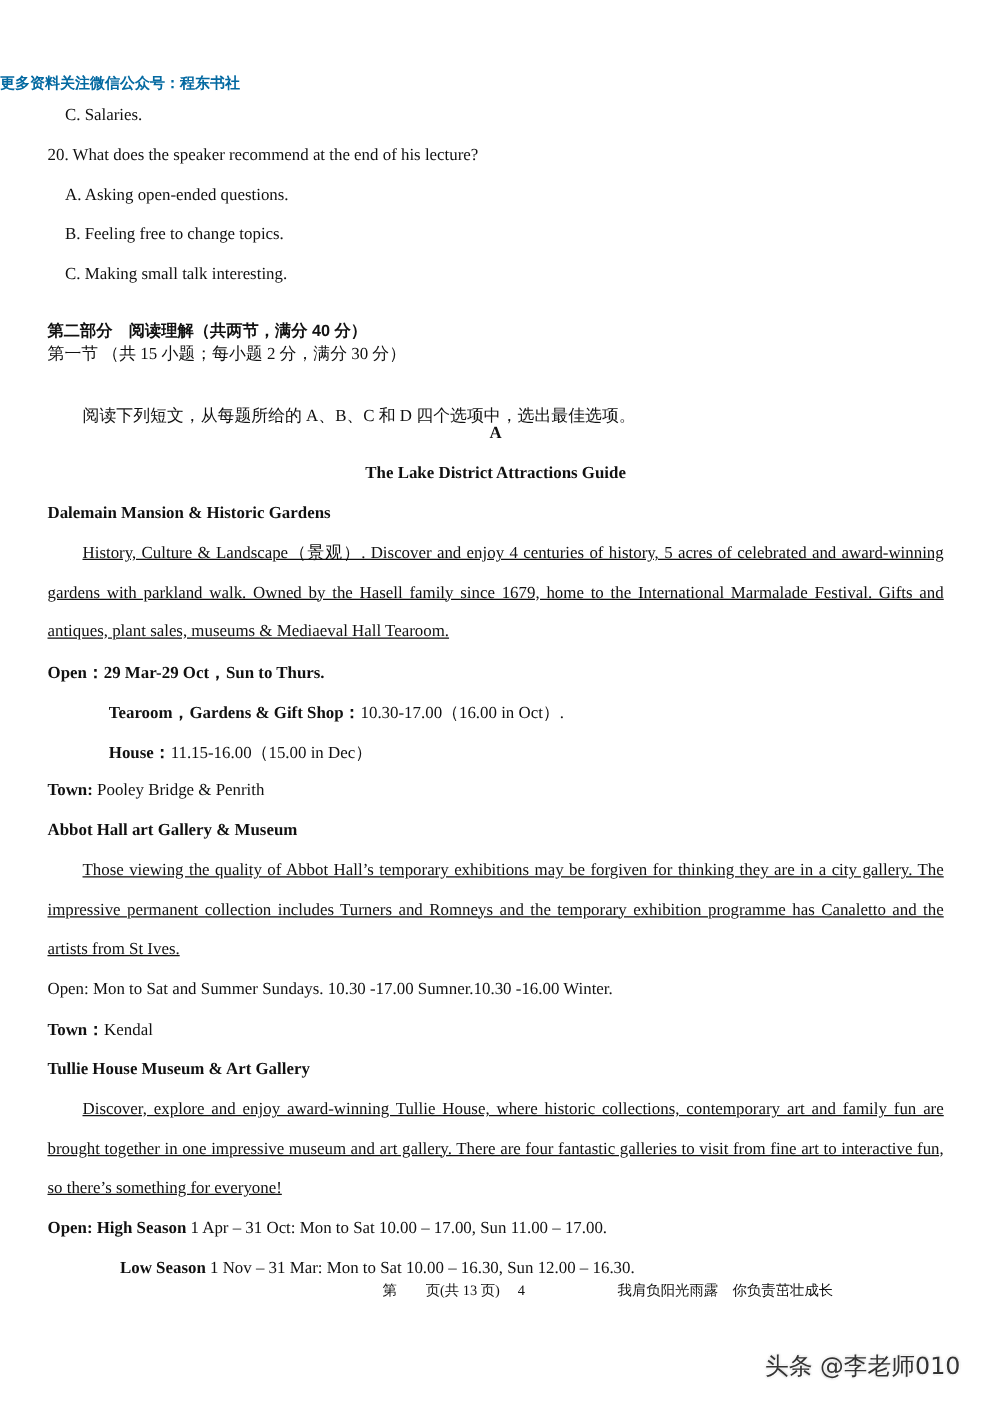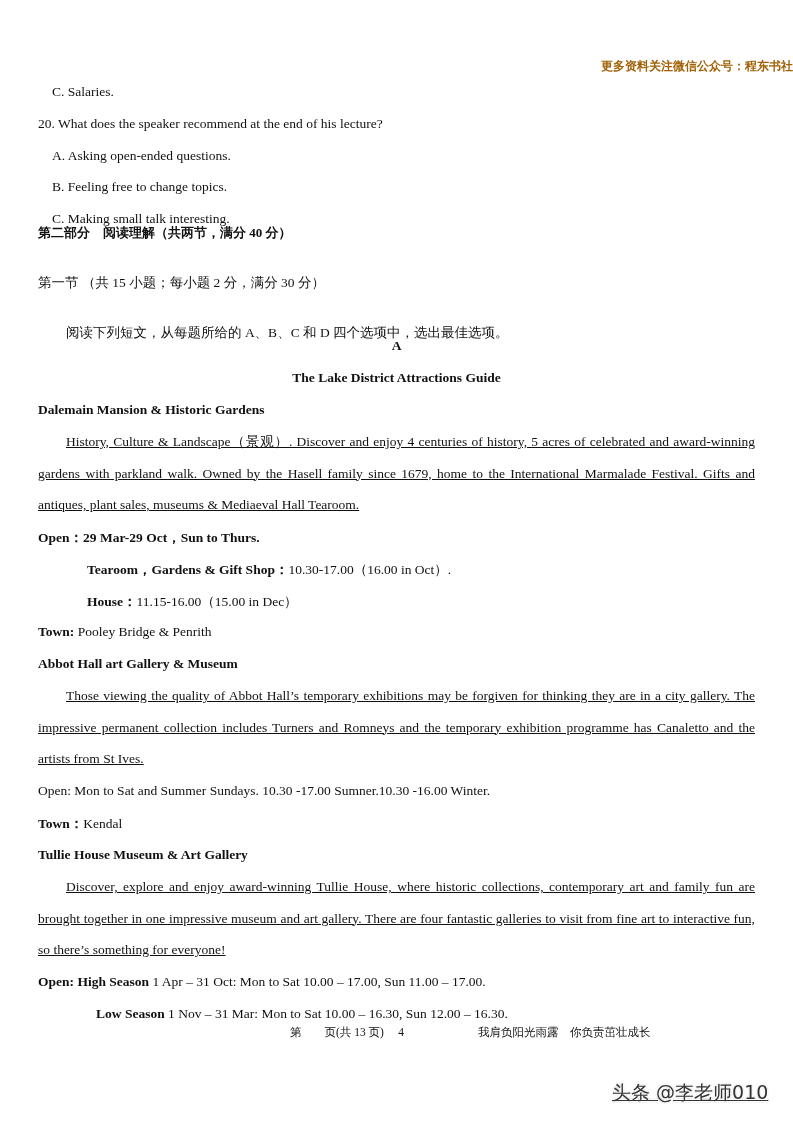--- a/index.html
+++ b/index.html
@@ -1,44 +1,44 @@
 <!DOCTYPE html>
 <html><head>
 <meta charset="utf-8">
 <style>
   html, body { margin: 0; padding: 0; background: #ffffff; }
   body { width: 793px; height: 1122px; position: relative; overflow: hidden;
          font-family: "Liberation Serif", "DejaVu Serif", serif; color: #111; font-size: 13.5px; }
   .abs { position: absolute; white-space: nowrap; }
-  .hdr { left: 0; width: 793px; text-align: right; top: 58px; color: #a16207; font-size: 12px; font-weight: bold; }
+  .hdr { left: 0; width: 793px; text-align: left; top: 58px; color: #0369a1; font-size: 12px; font-weight: bold; }
   .line { left: 38px; }
   .opt { left: 52px; }
   .ind { left: 66px; }
   .ind2 { left: 87px; }
   .ind3 { left: 80px; margin-left: 16px; }
   .b { font-weight: bold; }
   .just { left: 38px; width: 717px; white-space: normal; text-align: justify; line-height: 31.5px; }
   .just p { margin: 0; text-indent: 28px; text-decoration: underline; }
   .center { left: 0; width: 793px; text-align: center; }
-  .footer { top: 1025px; font-size: 11.5px; }
+  .footer { top: 1025px; font-size: 11.5px; margin-left: 16px; }
   .wm { left: 612px; top: 1080px; font-family: "DejaVu Sans", sans-serif; font-size: 19px; color: #333;
-        text-shadow: 1px 1px 1px #fff, -1px -1px 1px #fff, 0 0 2px #888; text-decoration: underline; }
+        text-shadow: 1px 1px 1px #fff, -1px -1px 1px #fff, 0 0 2px #888; }
 </style>
 </head>
 <body>
 
 <div class="abs hdr">更多资料关注微信公众号：程东书社</div>
 
 <div class="abs opt" style="top:84px">C. Salaries.</div>
 <div class="abs line" style="top:116px">20. What does the speaker recommend at the end of his lecture?</div>
 <div class="abs opt" style="top:148px">A. Asking open-ended questions.</div>
 <div class="abs opt" style="top:179px">B. Feeling free to change topics.</div>
 <div class="abs opt" style="top:211px">C. Making small talk interesting.</div>
 
-<div class="abs line b" style="top:224px;font-family:Liberation Serif, serif;font-size:13px">第二部分　阅读理解（共两节，满分 40 分）</div>
+<div class="abs line b" style="top:256px;font-family:Liberation Sans, sans-serif;font-size:13px">第二部分　阅读理解（共两节，满分 40 分）</div>
 <div class="abs line" style="top:274px">第一节 （共 15 小题；每小题 2 分，满分 30 分）</div>
 <div class="abs ind" style="top:324px">阅读下列短文，从每题所给的 A、B、C 和 D 四个选项中，选出最佳选项。</div>
 
 <div class="abs center b" style="top:338px">A</div>
 <div class="abs center b" style="top:370px">The Lake District Attractions Guide</div>
 
 <div class="abs line b" style="top:402px">Dalemain Mansion &amp; Historic Gardens</div>
 <div class="abs just" style="top:426px">
     <p>History, Culture &amp; Landscape（景观）. Discover and enjoy 4 centuries of history, 5 acres of celebrated and award-winning gardens with parkland walk. Owned by the Hasell family since 1679, home to the International Marmalade Festival. Gifts and antiques, plant sales, museums &amp; Mediaeval Hall Tearoom.</p>
   </div>

